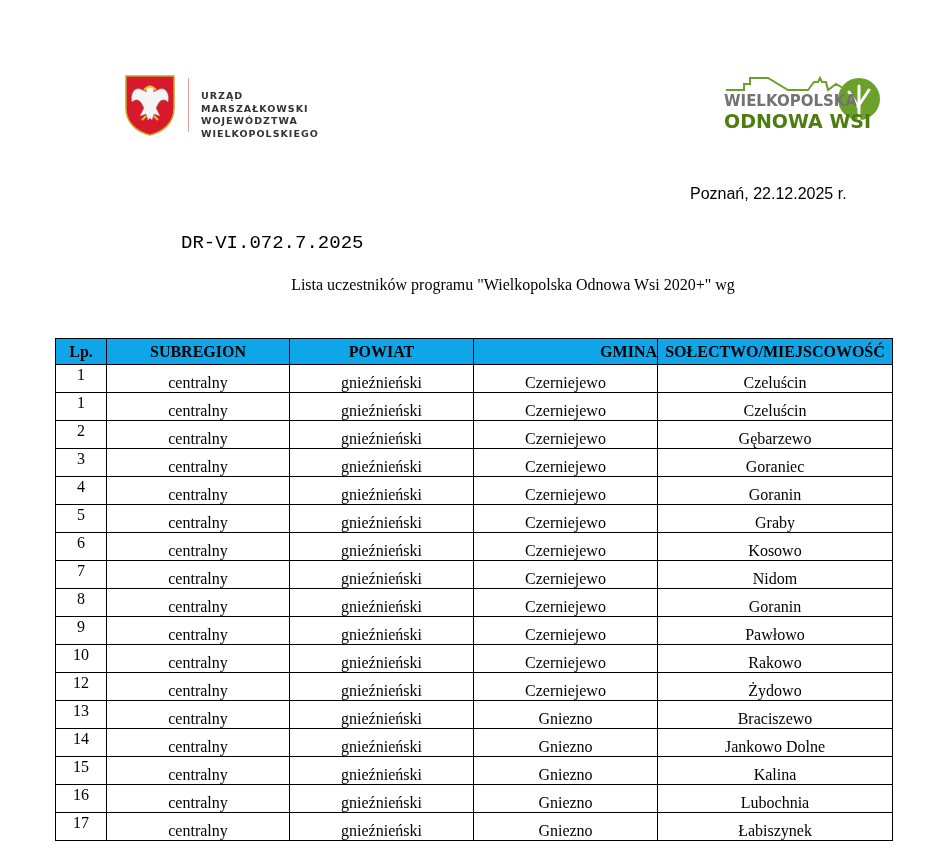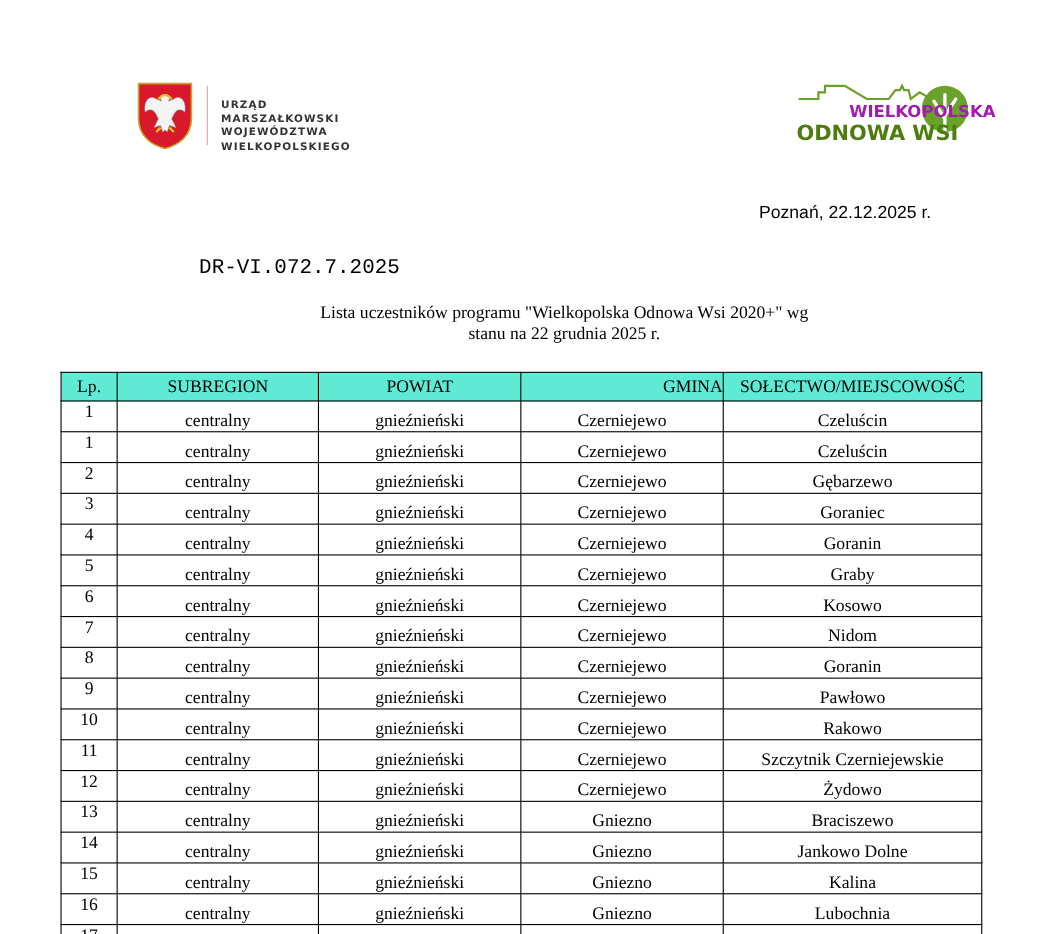--- a/index.html
+++ b/index.html
@@ -2,28 +2,28 @@
 <html><head>
 <meta charset="utf-8">
 <style>
   html, body { margin:0; padding:0; background:#ffffff; }
   body { width:947px; height:849px; position:relative; overflow:hidden; font-family:"Liberation Serif", serif; color:#000; }
   .logo-left { position:absolute; left:124px; top:70px; display:flex; align-items:center; }
   .shield { width:52px; height:62px; }
   .logo-divider { width:1px; height:54px; background:#e6a0a0; margin-left:12px; margin-right:12px; }
   .logo-text { font-family:"DejaVu Sans", sans-serif; font-size:9.5px; letter-spacing:1px; line-height:12.5px; color:#333; font-weight:bold;margin-top:20px; }
   .logo-right { position:absolute; left:722px; top:72px; width:160px; height:62px; }
-  .lr-text1 { position:absolute; left:2px; top:20px; font-family:"DejaVu Sans", sans-serif; font-weight:bold; color:#a21caf; font-size:15px; letter-spacing:0;margin-left:48px; }
+  .lr-text1 { position:absolute; left:2px; top:20px; font-family:"DejaVu Sans", sans-serif; font-weight:bold; color:#737373; font-size:15px; letter-spacing:0; }
   .lr-text2 { position:absolute; left:2px; top:38px; font-family:"DejaVu Sans", sans-serif; font-weight:bold; color:#4d7c0f; font-size:19px; }
   .lr-svg { position:absolute; left:0; top:0; }
   .date { position:absolute; left:690px; top:185px; font-family:"Liberation Sans", sans-serif; font-size:16px; }
   .ref { position:absolute; left:181px; top:232px; font-family:Liberation Mono, monospace; font-size:19px; }
   .title { position:absolute; left:200px; width:626px; top:275px; text-align:center; font-size:16px; line-height:19px; }
   table { position:absolute; left:55px; top:338px; border-collapse:collapse; font-size:16px; }
-  th { background:#5eead4; font-weight:normal; height:25px; border:1px solid #000; padding:0; text-align:center; }
+  th { background:#0ea5e9; font-weight:bold; height:25px; border:1px solid #000; padding:0; text-align:center; }
   td { height:26px; border:1px solid #000; padding:0; text-align:center; vertical-align:bottom; }
   td.lp { vertical-align:top; padding-top:1px; }
   .c0 { width:50px; } .c1 { width:182px; } .c2 { width:183px; } .c3 { width:183px;text-align:right; } .c4 { width:234px; }
 </style>
 </head>
 <body>
 
 <div class="logo-left">
   <svg class="shield" viewBox="0 0 52 62">
     <path d="M2 2 H50 V34 C50 50 38 58 26 61 C14 58 2 50 2 34 Z" fill="#d7192b" stroke="#c9a227" stroke-width="1.5"></path>
@@ -47,21 +47,20 @@
     <path d="M137 48 L137 30 M137 36 L127 20 M137 33 L147 18 M137 30 L137 14" stroke="#ffffff" stroke-width="3" fill="none" stroke-linecap="round"></path>
   </svg>
   <div class="lr-text1">WIELKOPOLSKA</div>
   <div class="lr-text2">ODNOWA WSI</div>
 </div>
 
 <div class="date">Poznań, 22.12.2025 r.</div>
 <div class="ref">DR-VI.072.7.2025</div>
 <div class="title">
   <div>Lista uczestników programu "Wielkopolska Odnowa Wsi 2020+"  wg</div>
-  <div>stanu na 22 grudnia 2025 r.</div>
 </div>
 
 <table>
   <thead>
     <tr>
       <th class="c0">Lp.</th>
       <th class="c1">SUBREGION</th>
       <th class="c2">POWIAT</th>
       <th class="c3">GMINA</th>
       <th class="c4">SOŁECTWO/MIEJSCOWOŚĆ</th>
@@ -139,27 +138,20 @@
         <td>Pawłowo</td>
       </tr>
       <tr>
         <td class="lp">10</td>
         <td>centralny</td>
         <td>gnieźnieński</td>
         <td>Czerniejewo</td>
         <td>Rakowo</td>
       </tr>
       <tr>
-        <td class="lp">11</td>
-        <td>centralny</td>
-        <td>gnieźnieński</td>
-        <td>Czerniejewo</td>
-        <td>Szczytnik Czerniejewskie</td>
-      </tr>
-      <tr>
         <td class="lp">12</td>
         <td>centralny</td>
         <td>gnieźnieński</td>
         <td>Czerniejewo</td>
         <td>Żydowo</td>
       </tr>
       <tr>
         <td class="lp">13</td>
         <td>centralny</td>
         <td>gnieźnieński</td>

